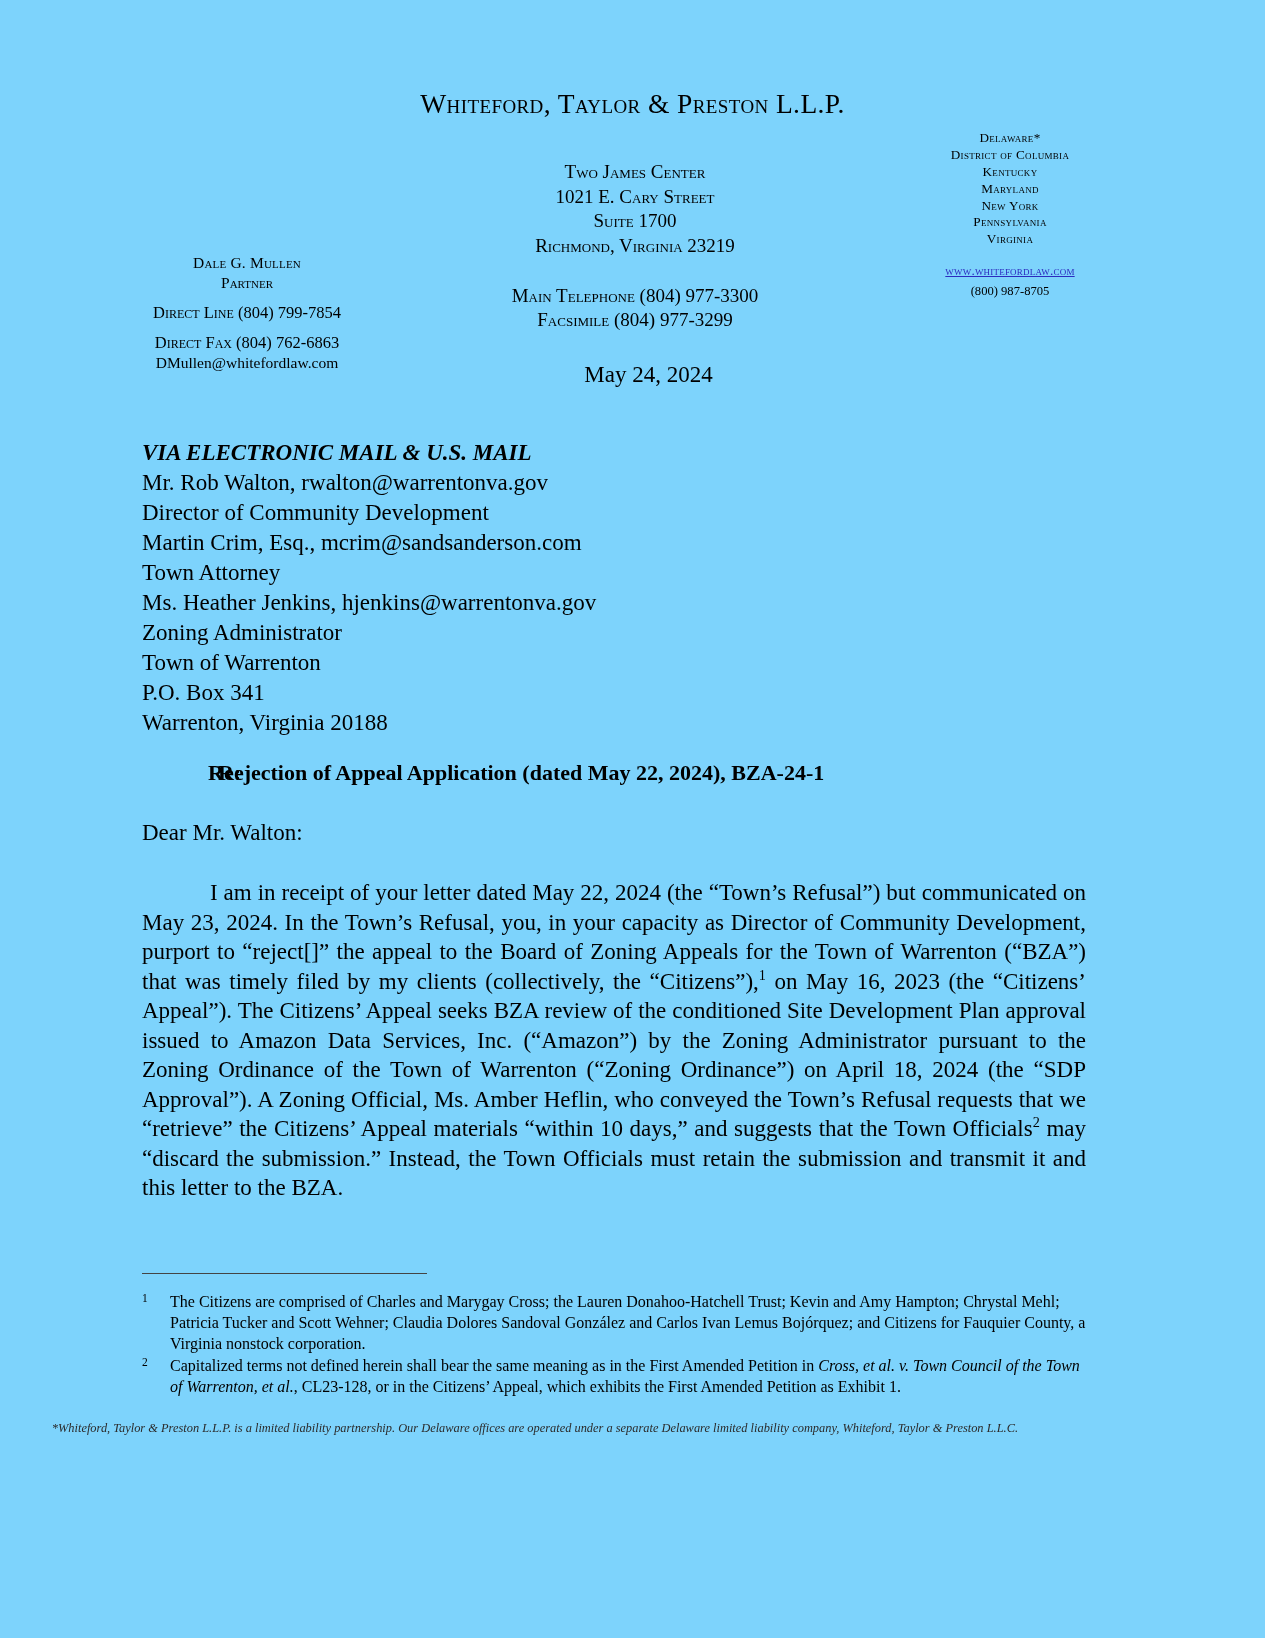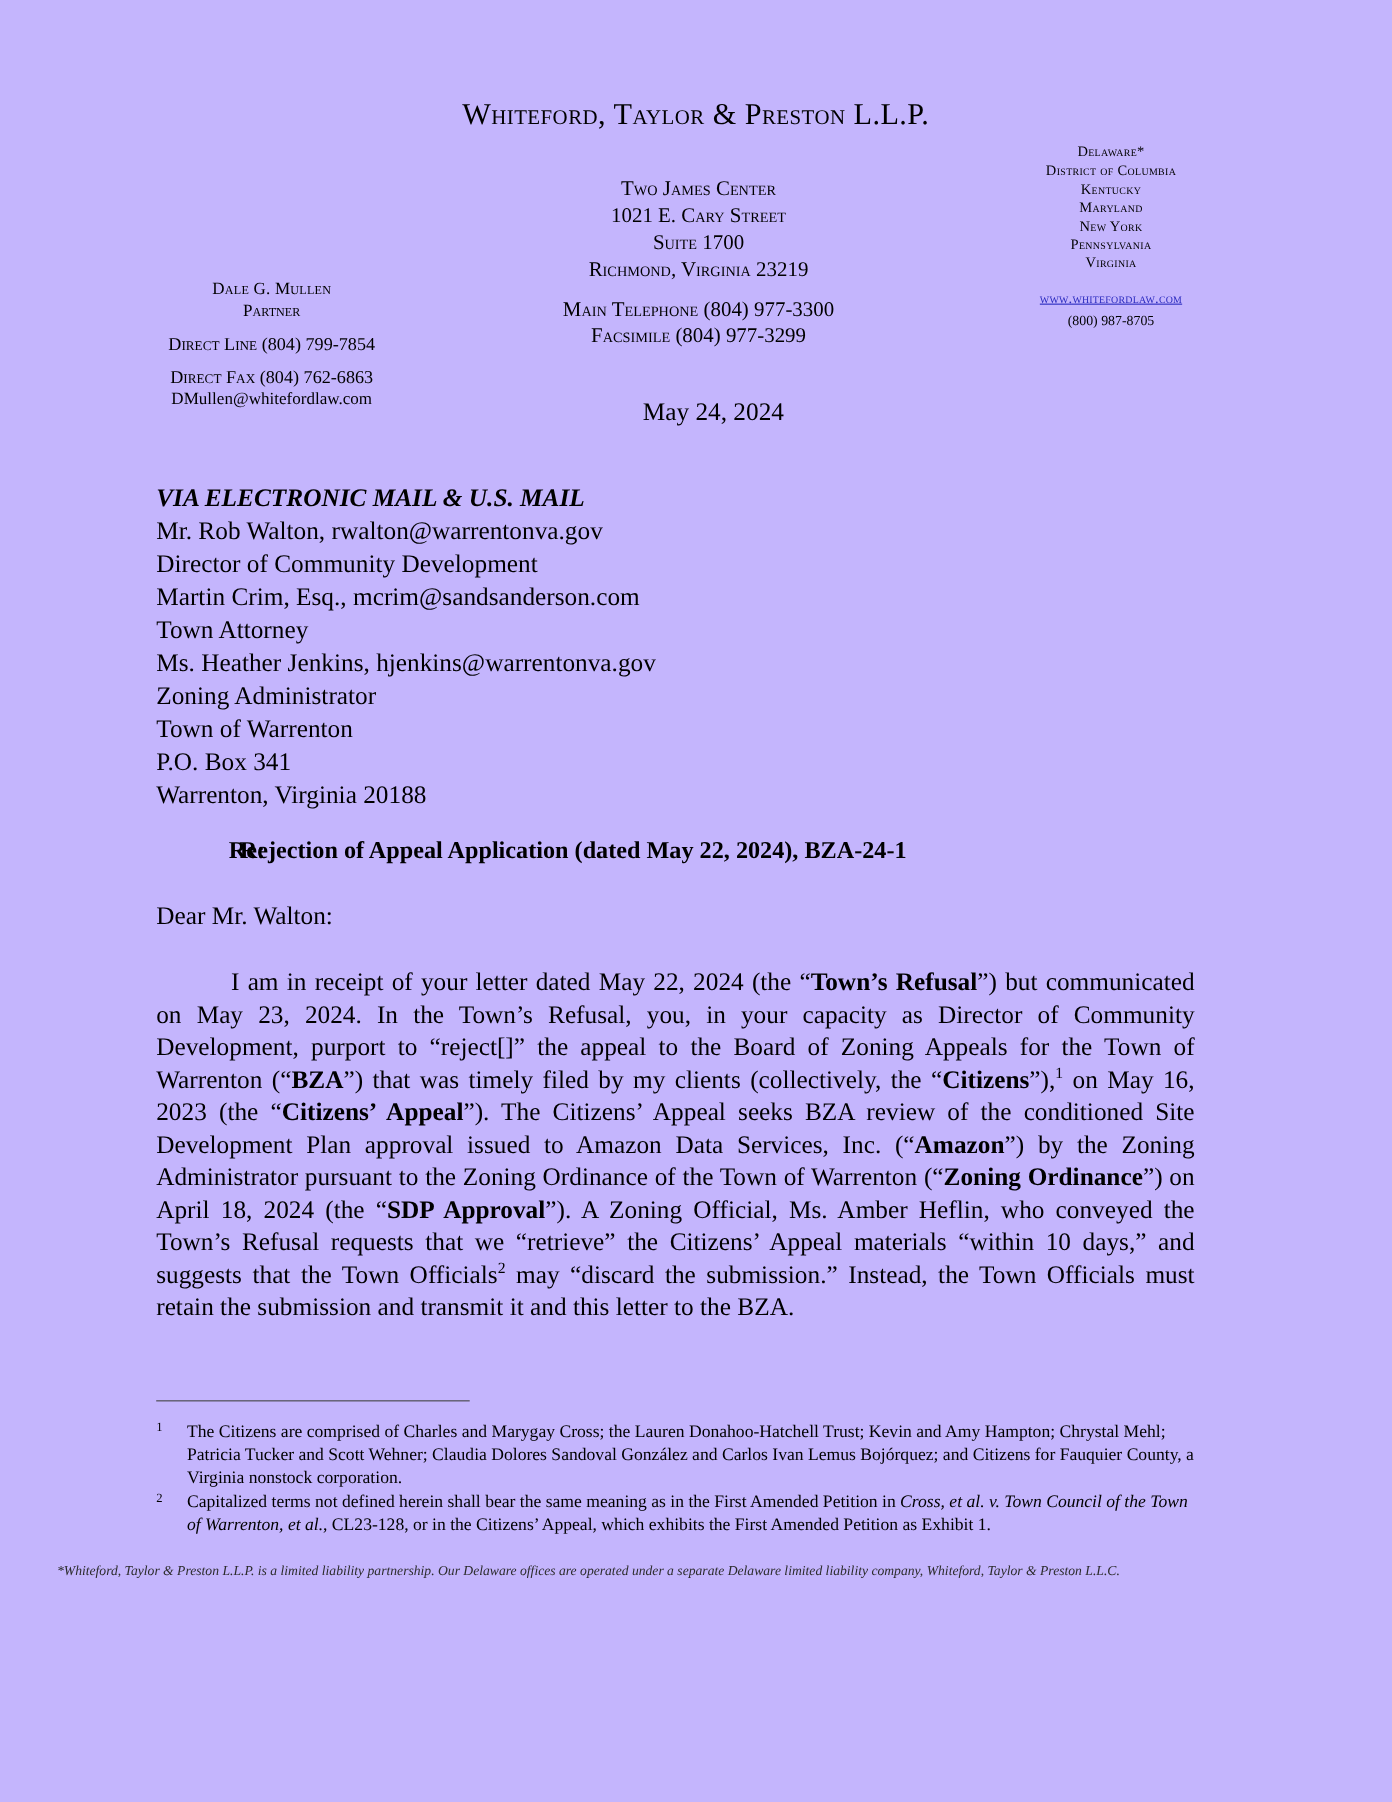--- a/index.html
+++ b/index.html
@@ -9,21 +9,21 @@
   }
   body {
     font-family: "Liberation Serif", "DejaVu Serif", serif;
     color: #000000;
   }
   .page {
     position: relative;
     width: 1265px;
     height: 1638px;
     margin: 0 auto;
-    background: #c4b5fd;
+    background: #7dd3fc;
     box-sizing: border-box;
     overflow: hidden;
   }
 
   
   .firm-name {
     position: absolute;
     top: 88px;
     left: 0;
     width: 1265px;
@@ -83,21 +83,21 @@
     text-align: center;
     line-height: 1.30;
   }
   .lh-center .ln {
     font-size: 19px;
     font-variant: small-caps;
     white-space: nowrap;
   }
   .lh-center .ln.phone {
     font-size: 19px;
-    margin-top: 11px;
+    margin-top: 25px;
   }
 
   
   .lh-right {
     position: absolute;
     left: 880px;
     top: 0px;
     width: 260px;
     text-align: center;
     line-height: 1.28;
@@ -173,21 +173,21 @@
     position: absolute;
     top: 878px;
     left: 142px;
     width: 944px;
     font-size: 23px;
     line-height: 1.285;
     text-align: justify;
     text-justify: inter-word;
     text-indent: 68px;
   }
-  .body-para b { font-weight: bold; }
+  .body-para b { font-weight: normal; }
   sup {
     font-size: 0.62em;
     vertical-align: super;
     line-height: 0;
   }
 
   
   .fn-rule {
     position: absolute;
     top: 1273px;

